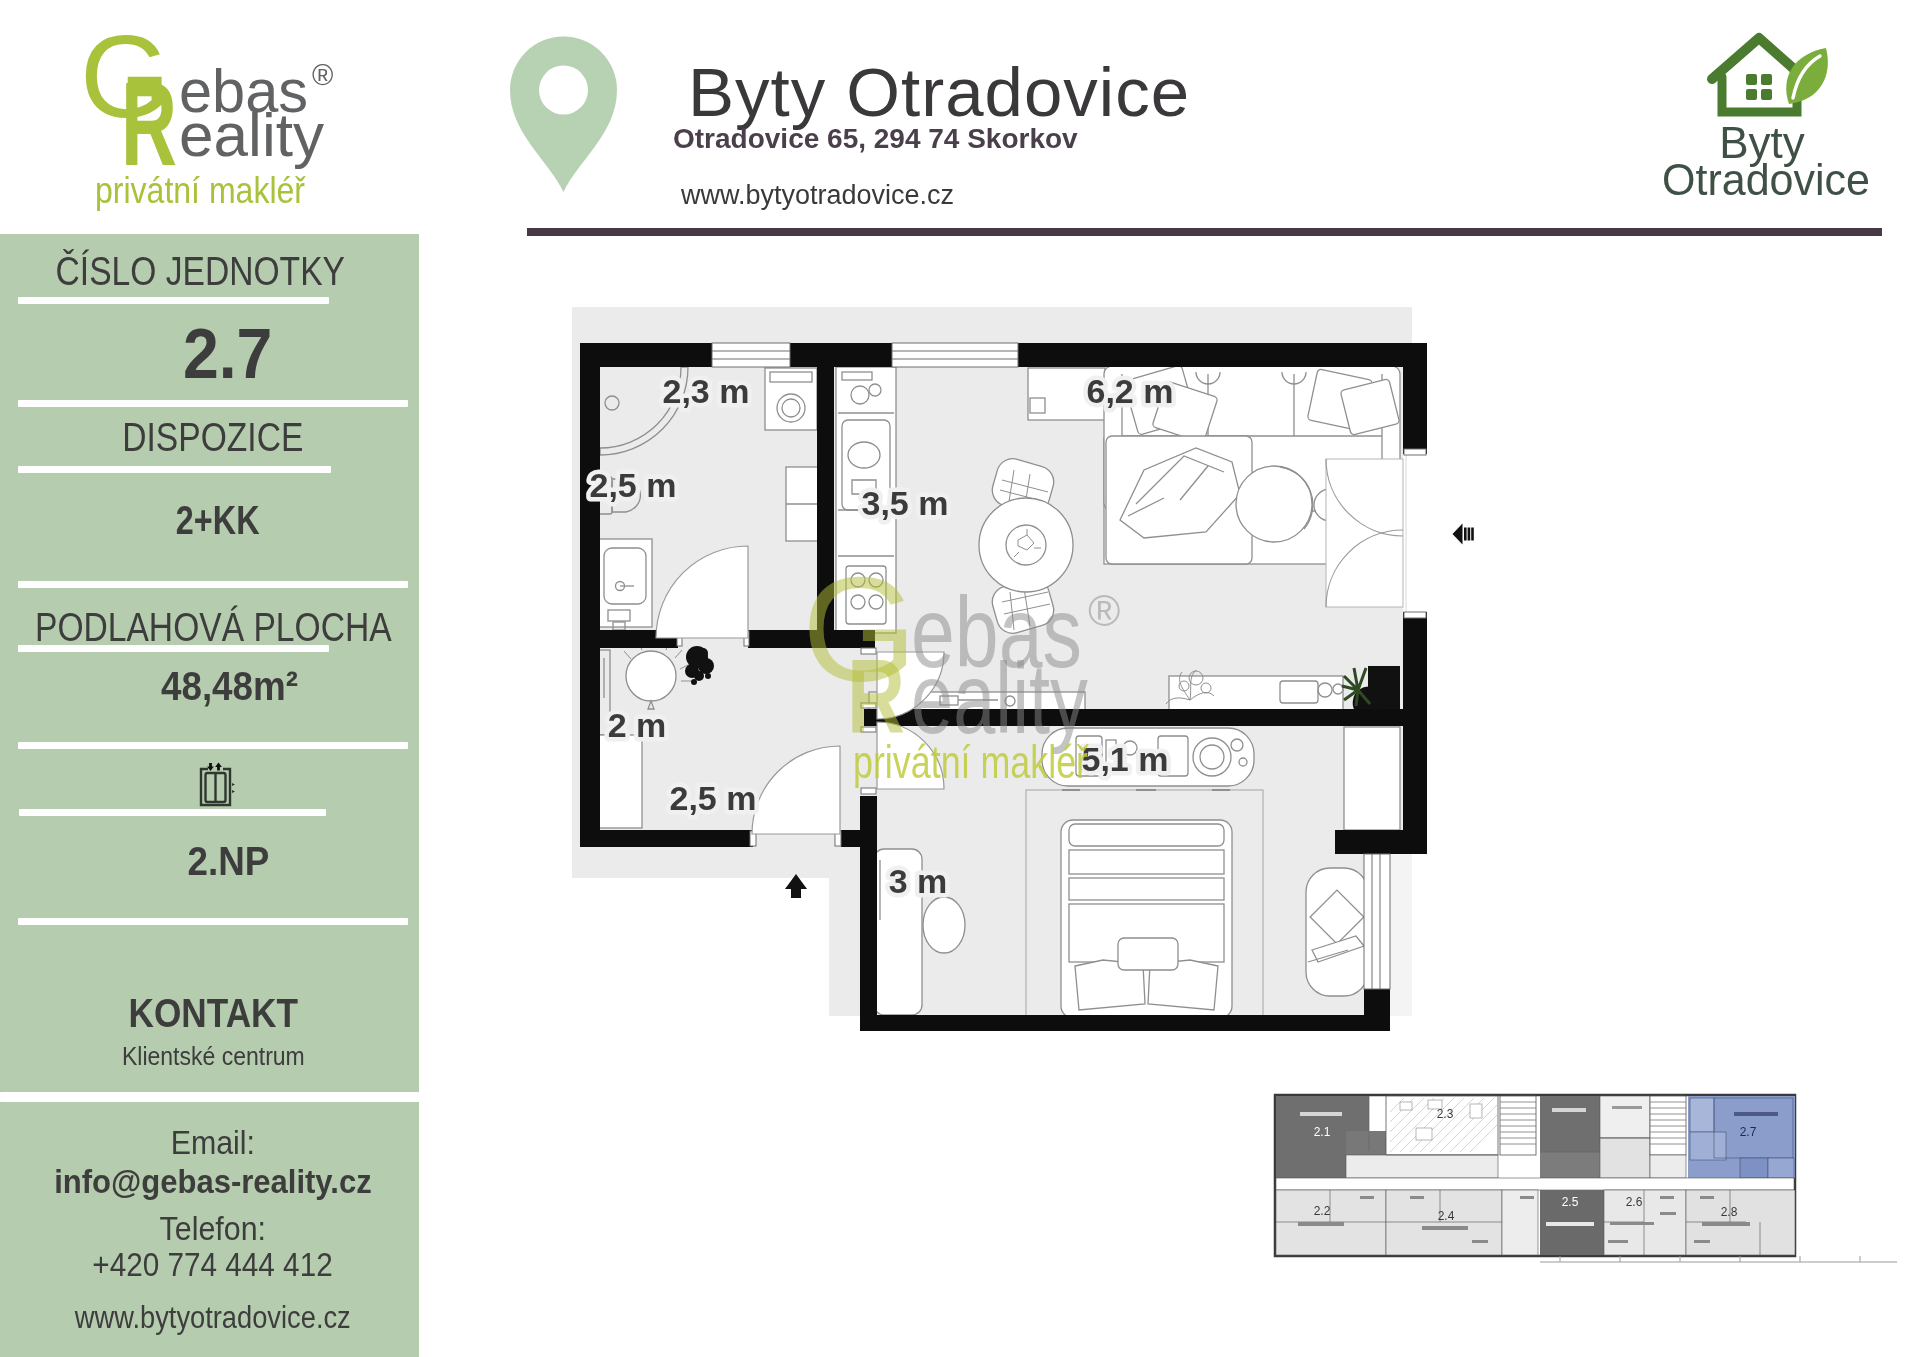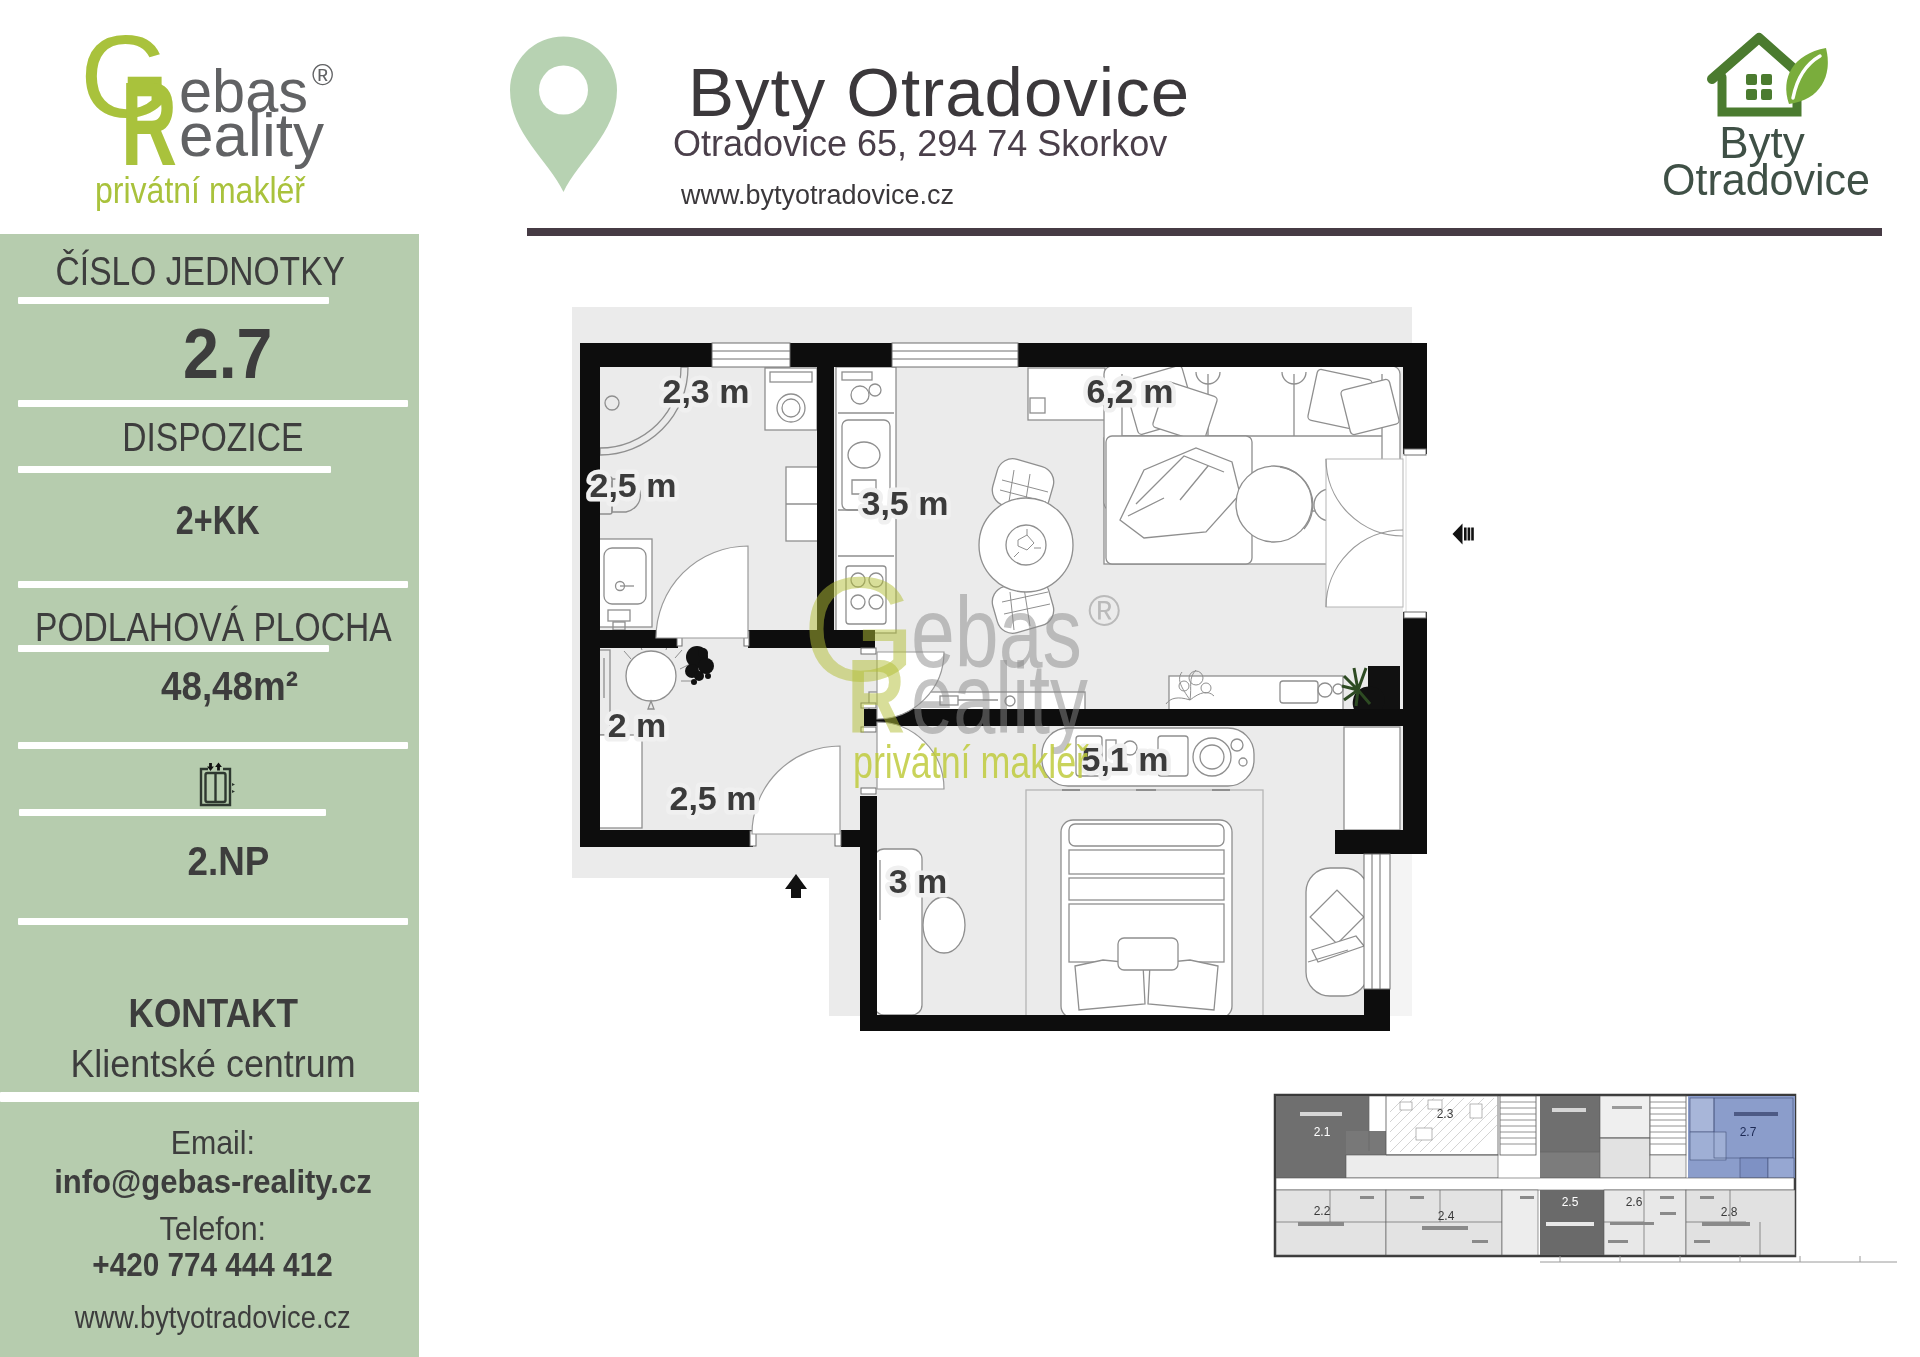--- a/index.html
+++ b/index.html
@@ -45,37 +45,37 @@
 <div class="sline" style="left:18px;top:742px;width:390px;"></div>
 
 <div class="sline" style="left:19px;top:809px;width:307px;"></div>
 
 <div class="slab big" style="top:839px;left:15px;"><span>2.NP</span></div>
 
 <div class="sline" style="left:18px;top:918px;width:390px;"></div>
 
 <div class="slab" style="top:991px;font-size:40px;font-weight:bold;"><span style="transform:scaleX(0.88)">KONTAKT</span></div>
 
-<div class="slab" style="top:1042px;font-size:39px;"><span style="transform:scaleX(0.92)">Klientské centrum</span></div>
+<div class="slab" style="top:1042px;font-size:25px;"><span style="transform:scaleX(0.92)">Klientské centrum</span></div>
 
 <div class="sline" style="left:0px;top:1092px;width:419px;height:10px;"></div>
 
 <div class="slab" style="top:1124px;font-size:33px;"><span style="transform:scaleX(0.92)">Email:</span></div>
 
 <div class="slab" style="top:1163px;font-size:33px;font-weight:bold;"><span style="transform:scaleX(0.94)">info@gebas-reality.cz</span></div>
 
 <div class="slab" style="top:1210px;font-size:33px;"><span style="transform:scaleX(0.92)">Telefon:</span></div>
 
-<div class="slab" style="top:1246px;font-size:33px;font-weight:bold;"><span style="transform:scaleX(0.9)">+420 774 444 412</span></div>
+<div class="slab" style="top:1246px;font-size:33px;font-weight:normal;"><span style="transform:scaleX(0.9)">+420 774 444 412</span></div>
 
 <div class="slab" style="top:1300px;font-size:31px;"><span style="transform:scaleX(0.88)">www.bytyotradovice.cz</span></div>
 
 <div class="abs" style="left:672px;top:53px;width:900px;font-size:69px;font-weight:normal;color:#3b383b;letter-spacing:1px;margin-left:16px;">Byty Otradovice</div>
 
-<div class="abs" style="left:673px;top:123px;width:900px;font-size:36px;color:#4a3f4a;">Otradovice 65, 294 74 Skorkov</div>
+<div class="abs" style="left:673px;top:123px;width:900px;font-size:28px;color:#4a3f4a;font-weight:bold;">Otradovice 65, 294 74 Skorkov</div>
 
 <div class="abs" style="left:681px;top:180px;width:900px;font-size:27px;color:#3b383b;">www.bytyotradovice.cz</div>
 
 <div class="abs" style="left:527px;top:228px;width:1355px;height:8px;background:#463b44;"></div>
 
 <svg class="abs" style="left:0;top:0;" width="1920" height="1357" viewBox="0 0 1920 1357">
 
 <g id="logo-tl">
   <g font-family="Liberation Sans, sans-serif">
     <text x="80" y="117" font-size="116" fill="#a9c23c">G</text>

